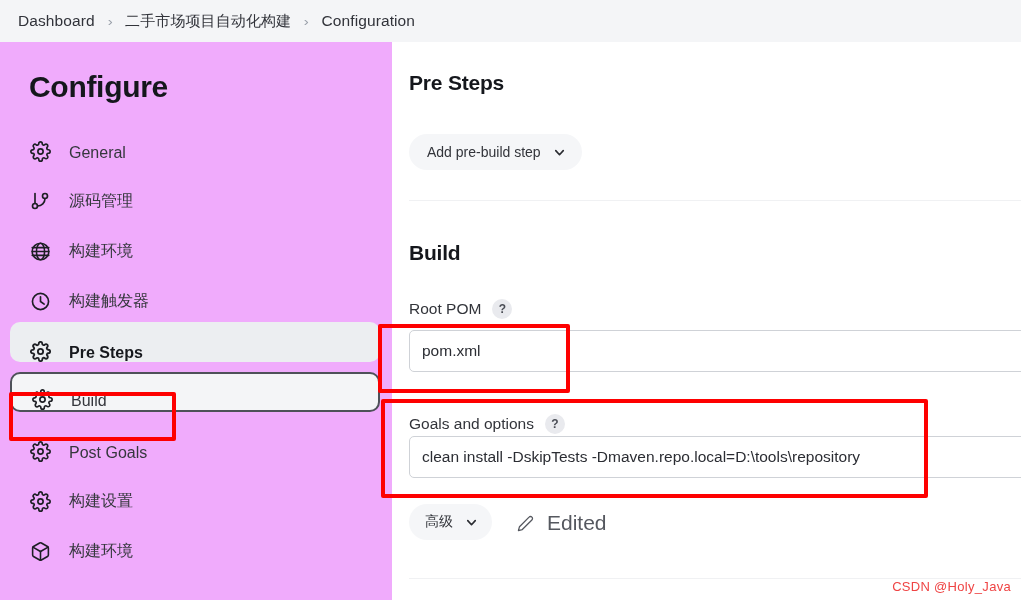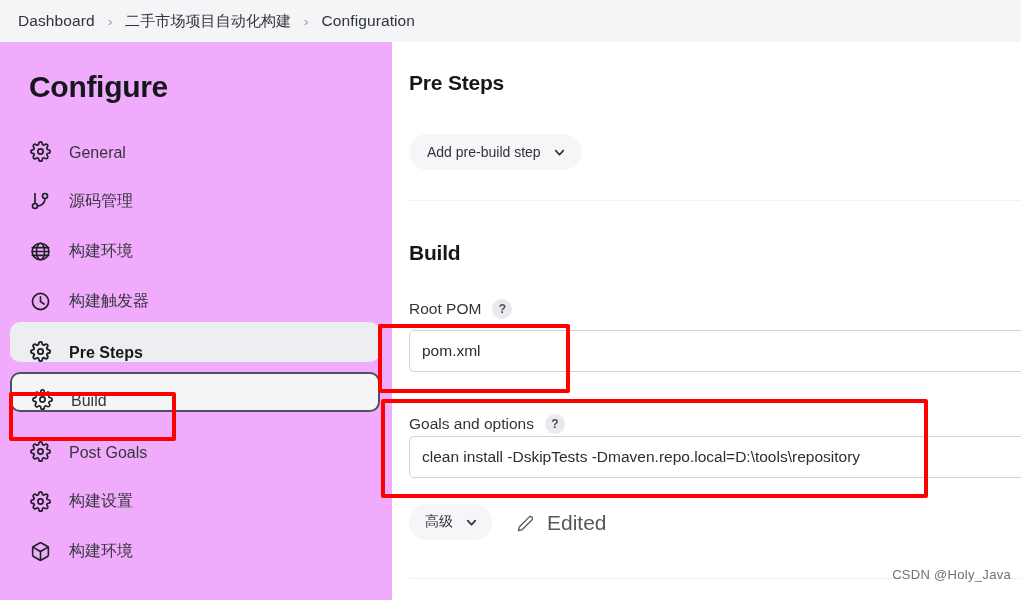--- a/index.html
+++ b/index.html
@@ -227,23 +227,23 @@
     pointer-events: none;
     z-index: 40;
   }
   #annot-build    { left: 9px;  top: 392px; width: 167px; height: 49px; }
   #annot-rootpom  { left: 378px; top: 324px; width: 192px; height: 69px; }
   #annot-goals    { left: 381px; top: 399px; width: 547px; height: 99px; }
 
   
   .watermark {
     position: absolute;
-    right: 10px; bottom: 18px;
+    right: 10px; bottom: 6px;
     font-size: 13px;
-    color: #737373;
+    color: #ef4444;
     letter-spacing: .3px;
     user-select: none;
     z-index: 50;
   }
 </style>
 </head>
 <body>
 
 <div class="app">
 

